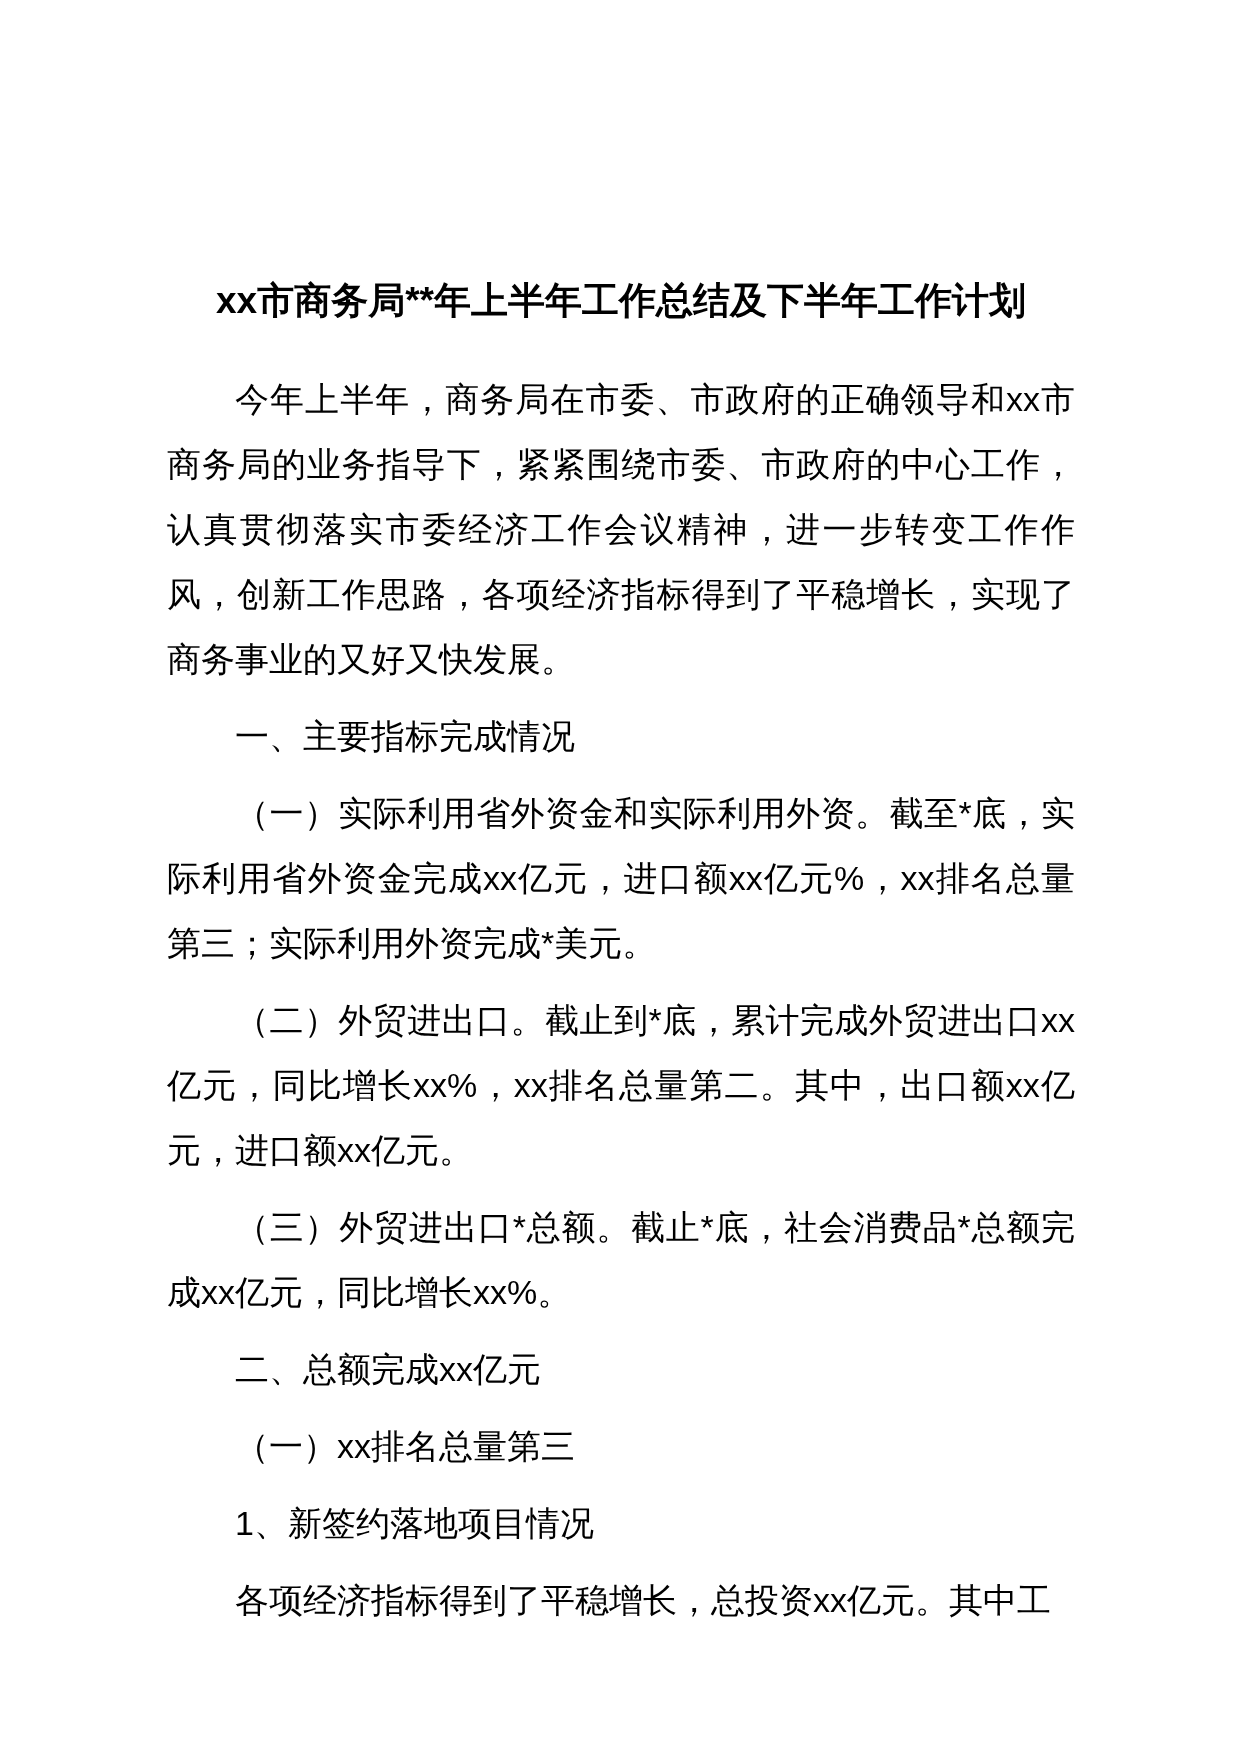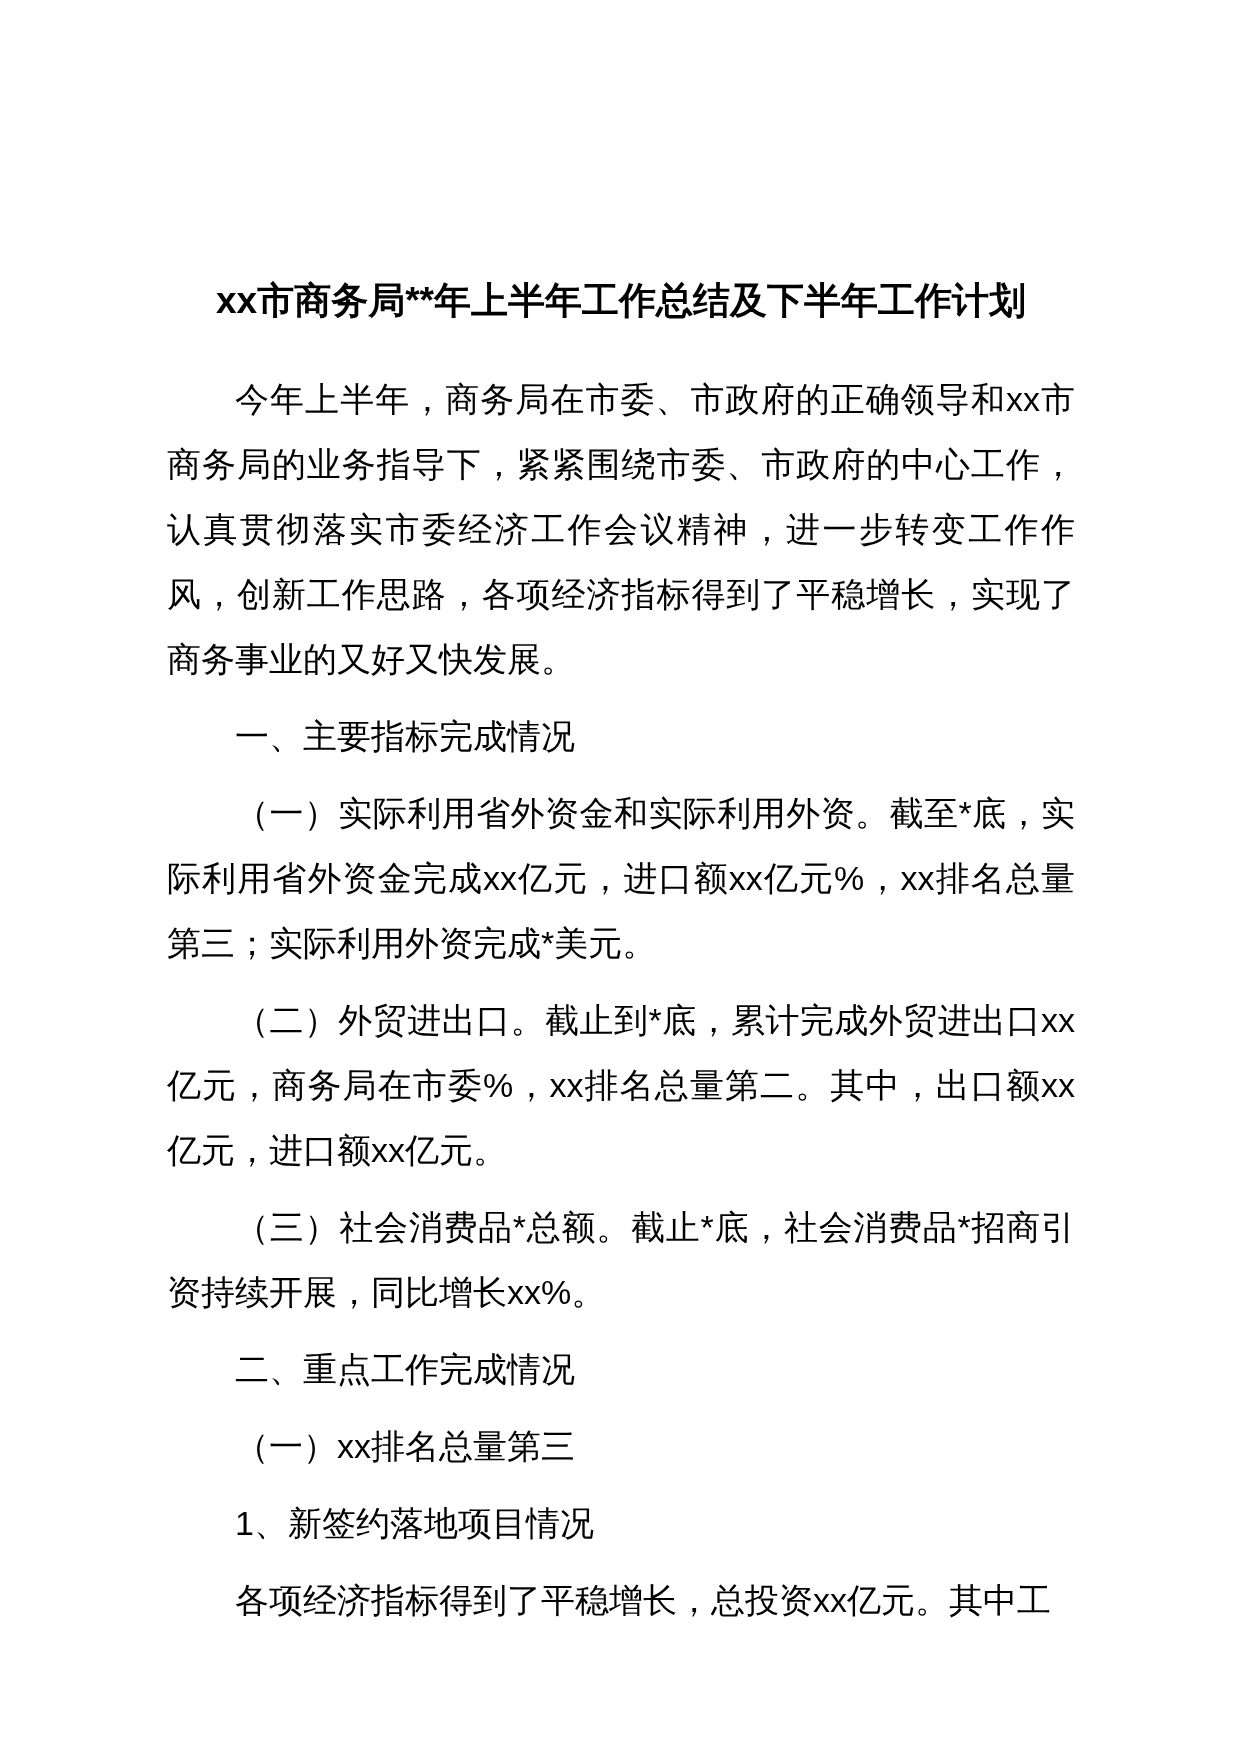--- a/index.html
+++ b/index.html
@@ -43,24 +43,24 @@
 
 <div class="page">
   <h1 class="title">xx市商务局**年上半年工作总结及下半年工作计划</h1>
 
   <p class="para">今年上半年，商务局在市委、市政府的正确领导和xx市商务局的业务指导下，紧紧围绕市委、市政府的中心工作，认真贯彻落实市委经济工作会议精神，进一步转变工作作风，创新工作思路，各项经济指标得到了平稳增长，实现了商务事业的又好又快发展。</p>
 
   <p class="para heading">一、主要指标完成情况</p>
 
   <p class="para">（一）实际利用省外资金和实际利用外资。截至*底，实际利用省外资金完成xx亿元，进口额xx亿元%，xx排名总量第三；实际利用外资完成*美元。</p>
 
-  <p class="para">（二）外贸进出口。截止到*底，累计完成外贸进出口xx亿元，商务局在市委%，xx排名总量第二。其中，出口额xx亿元，进口额xx亿元。</p>
+  <p class="para">（二）外贸进出口。截止到*底，累计完成外贸进出口xx亿元，同比增长xx%，xx排名总量第二。其中，出口额xx亿元，进口额xx亿元。</p>
 
-  <p class="para">（三）社会消费品*总额。截止*底，社会消费品*招商引资持续开展，同比增长xx%。</p>
+  <p class="para">（三）外贸进出口*总额。截止*底，社会消费品*总额完成xx亿元，同比增长xx%。</p>
 
-  <p class="para heading">二、重点工作完成情况</p>
+  <p class="para heading">二、总额完成xx亿元</p>
 
   <p class="para">（一）xx排名总量第三</p>
 
   <p class="para">1、新签约落地项目情况</p>
 
   <p class="para">各项经济指标得到了平稳增长，总投资xx亿元。其中工</p>
 </div>
 
 </body></html>

